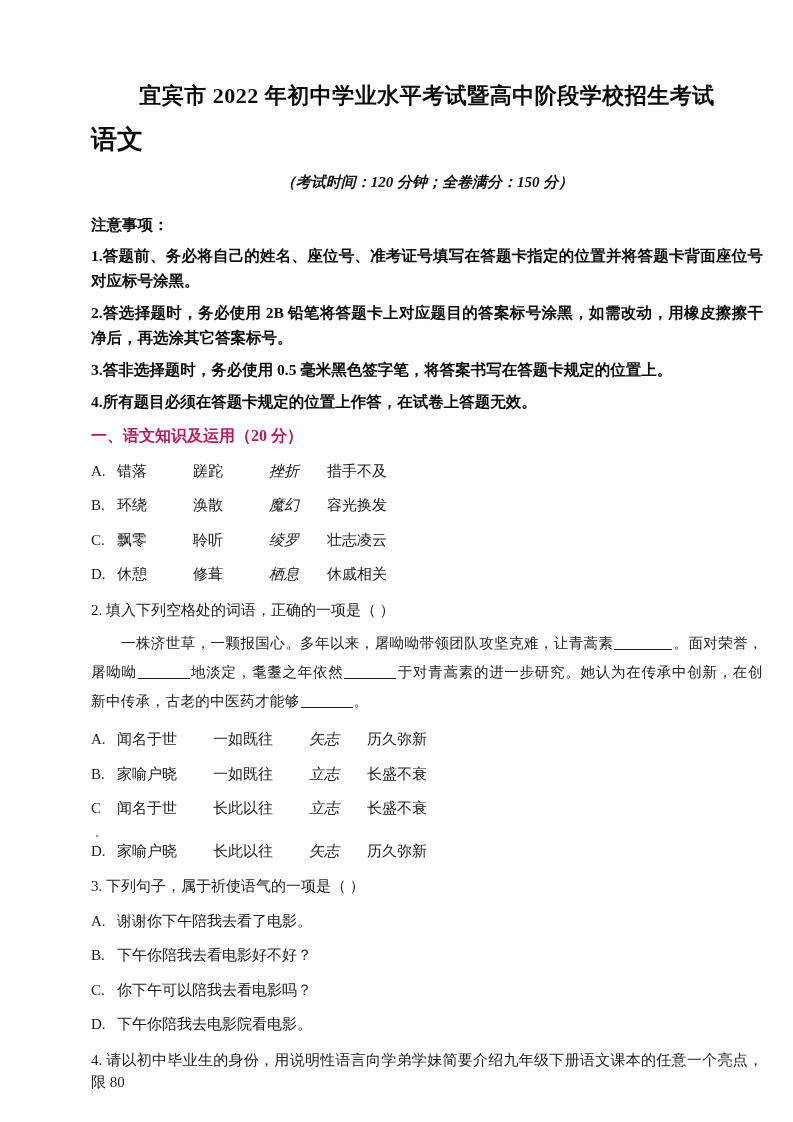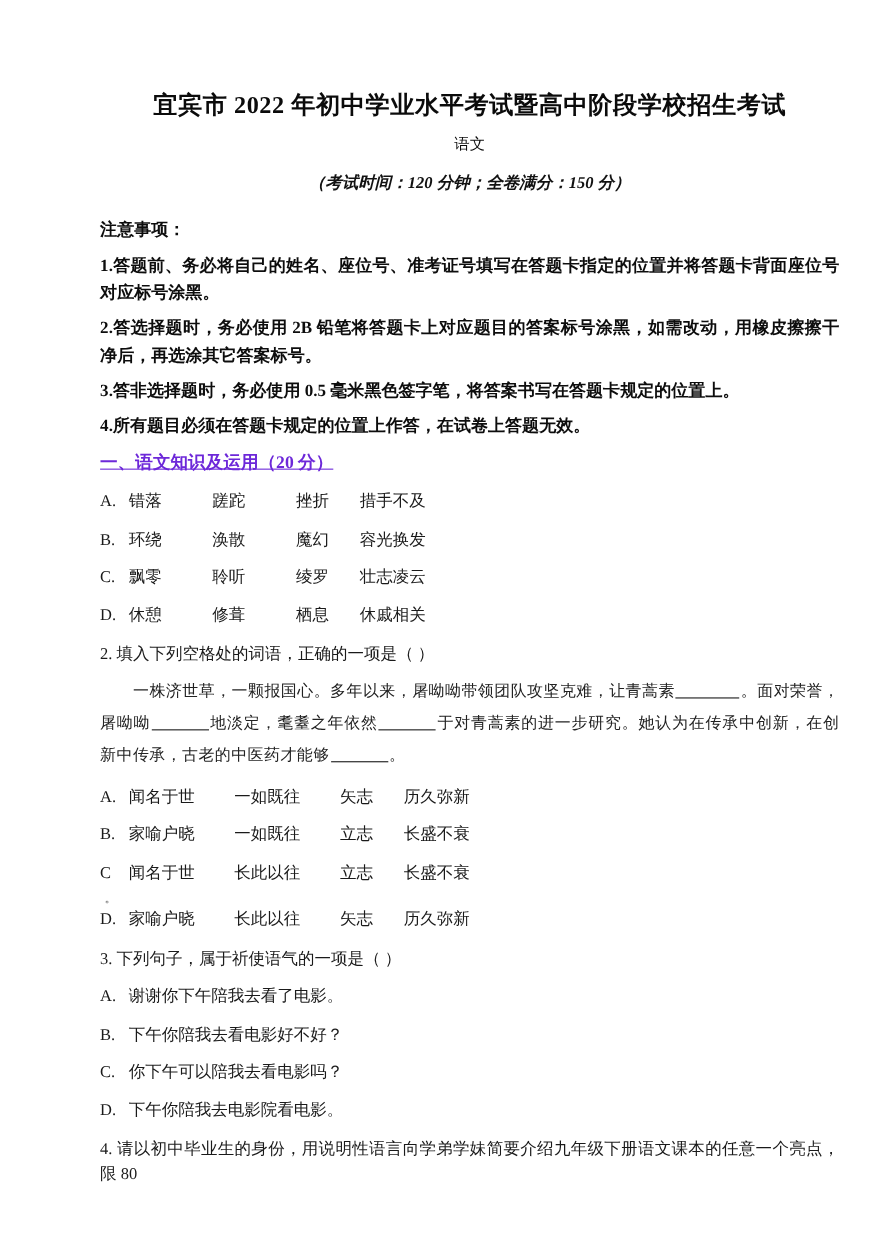--- a/index.html
+++ b/index.html
@@ -31,23 +31,23 @@
   .title-main {
     text-align: center;
     font-weight: bold;
     font-size: 22px;
     letter-spacing: 0.5px;
     margin-top: 66px;
     line-height: 1.25;
     color: #0b0b0b;
   }
   .title-sub {
-    text-align: center;
-    font-weight: normal;
-    font-size: 14px;
+    text-align: left;
+    font-weight: bold;
+    font-size: 26px;
     margin-top: 14px;
     line-height: 1.2;
     color: #0b0b0b;
   }
   .title-meta {
     text-align: center;
     font-weight: bold;
     font-size: 15px;
     margin-top: 18px;
     line-height: 1.2;
@@ -72,22 +72,21 @@
     text-justify: inter-ideograph;
     color: #0d0d0d;
   }
 
   
   .section-head {
     font-weight: bold;
     font-size: 16px;
     margin-top: 9px;
     line-height: 1.5;
-    color: #6d28d9;
-    text-decoration: underline;
+    color: #be185d;
   }
 
   
   .q-stem {
     font-size: 15px;
     line-height: 1.5;
     margin-top: 11px;
     color: #1a1a1a;
     text-align: justify;
     text-justify: inter-ideograph;
@@ -105,21 +104,21 @@
     display: inline-block;
     width: 26px;
     color: #1a1a1a;
   }
   .opt-label.no-dot { letter-spacing: 0; }
   .opt-cell {
     display: inline-block;
     min-width: 76px;
   }
   .opt-cell.w-wide { min-width: 96px; }
-  .opt-cell.w-narrow { min-width: 58px; }
+  .opt-cell.w-narrow { min-width: 58px; font-style: italic; }
   .opt-free { display: inline-block; }
 
   
   .stray-dot {
     position: relative;
     display: inline-block;
     width: 0;
     height: 0;
   }
   .stray-dot::after {

